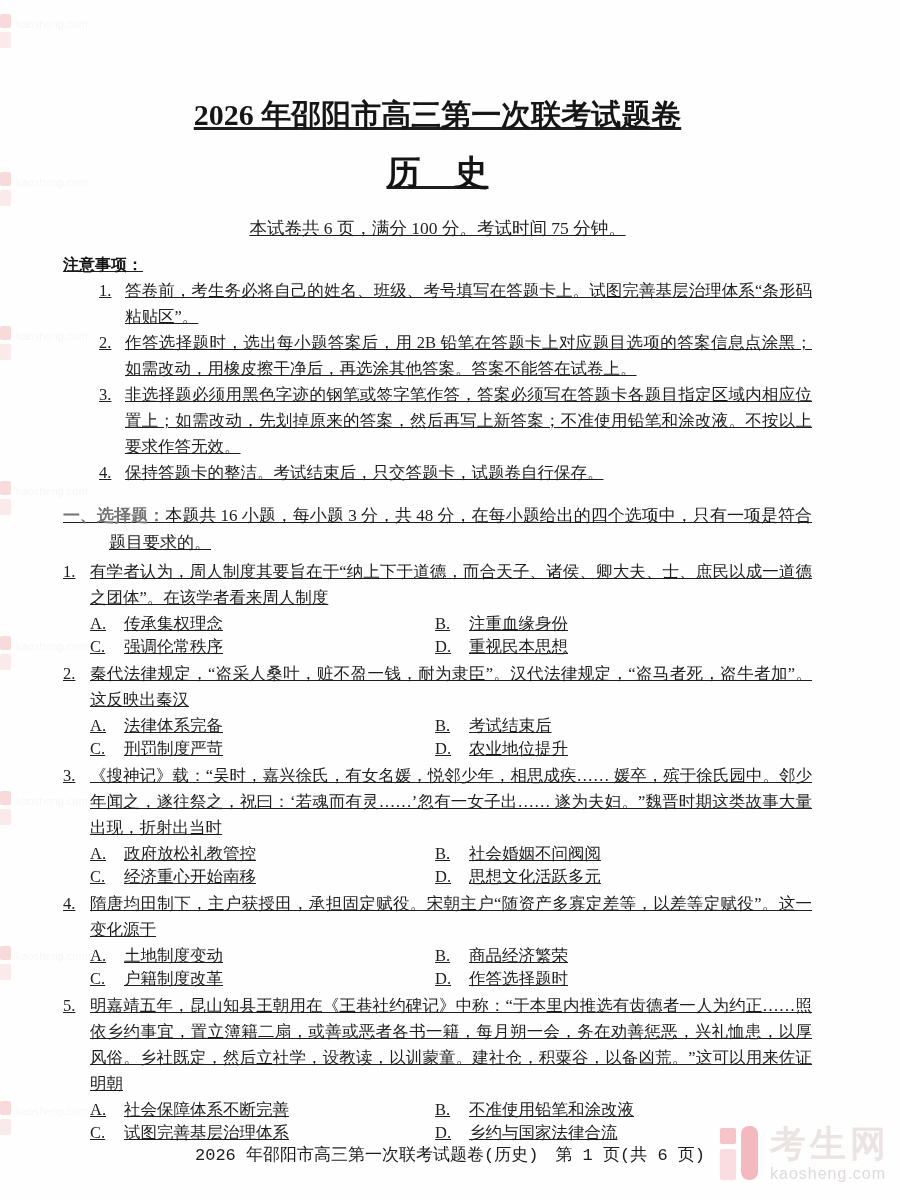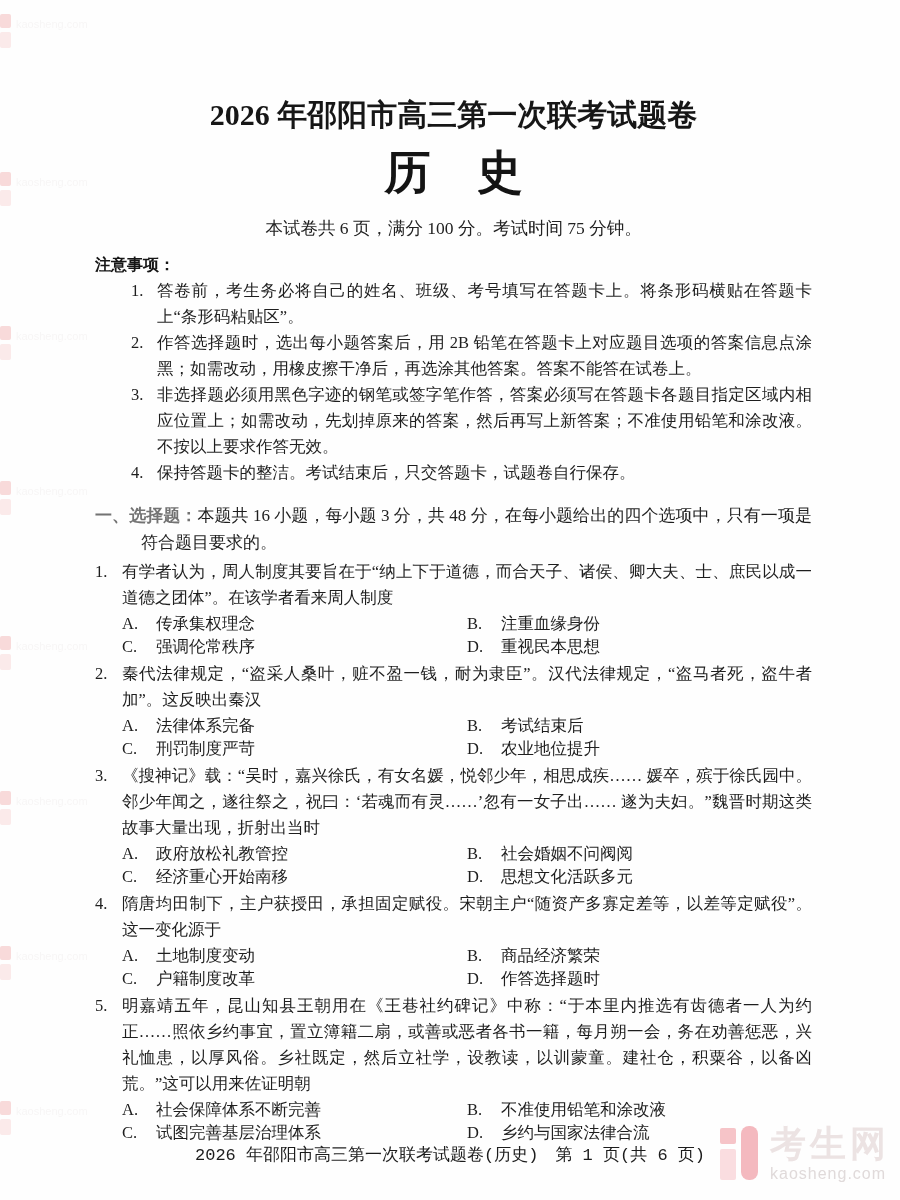--- a/index.html
+++ b/index.html
@@ -20,29 +20,29 @@
   .edge-mark .em-block2{
     position:absolute;left:0;top:22px;width:11px;height:16px;
     background:#f8d6d6;opacity:.5;border-radius:2px;
   }
   .edge-mark .em-text{
     position:absolute;left:16px;top:8px;
     font-size:11px;color:#d8cfcf;opacity:.18;white-space:nowrap;
     font-family:"Liberation Sans","DejaVu Sans",sans-serif;
   }
 
-  .content{padding:96px 88px 0 95px;}
+  .content{padding:96px 88px 0 63px;text-decoration:underline;}
 
   .title{
     margin:0;text-align:center;
     font-size:30px;line-height:38px;font-weight:bold;color:#161616;
   }
   .subject{
     margin-top:10px;text-align:center;
-    font-size:46px;line-height:58px;font-weight:bold;color:#141414;
+    font-size:34px;line-height:58px;font-weight:bold;color:#141414;
   }
   .info{
     margin-top:14px;text-align:center;
     font-size:17.5px;line-height:24px;color:#222;
   }
 
   .notice-heading{
     margin-top:12px;
     font-size:16px;line-height:26px;font-weight:bold;color:#161616;
   }
@@ -144,21 +144,21 @@
   <main class="content">
 
     <h1 class="title">2026 年邵阳市高三第一次联考试题卷</h1>
     <div class="subject">历　史</div>
     <div class="info">本试卷共 6 页，满分 100 分。考试时间 75 分钟。</div>
 
     <div class="notice-heading">注意事项：</div>
 
     <div class="notice-item">
       <span class="notice-num">1.</span>
-      <span class="notice-text">答卷前，考生务必将自己的姓名、班级、考号填写在答题卡上。将条形码横贴在答题卡上“条形码粘贴区”。</span>
+      <span class="notice-text">答卷前，考生务必将自己的姓名、班级、考号填写在答题卡上。试图完善基层治理体系“条形码粘贴区”。</span>
     </div>
     <div class="notice-item">
       <span class="notice-num">2.</span>
       <span class="notice-text">作答选择题时，选出每小题答案后，用 2B 铅笔在答题卡上对应题目选项的答案信息点涂黑；如需改动，用橡皮擦干净后，再选涂其他答案。答案不能答在试卷上。</span>
     </div>
     <div class="notice-item">
       <span class="notice-num">3.</span>
       <span class="notice-text">非选择题必须用黑色字迹的钢笔或签字笔作答，答案必须写在答题卡各题目指定区域内相应位置上；如需改动，先划掉原来的答案，然后再写上新答案；不准使用铅笔和涂改液。不按以上要求作答无效。</span>
     </div>
     <div class="notice-item">

